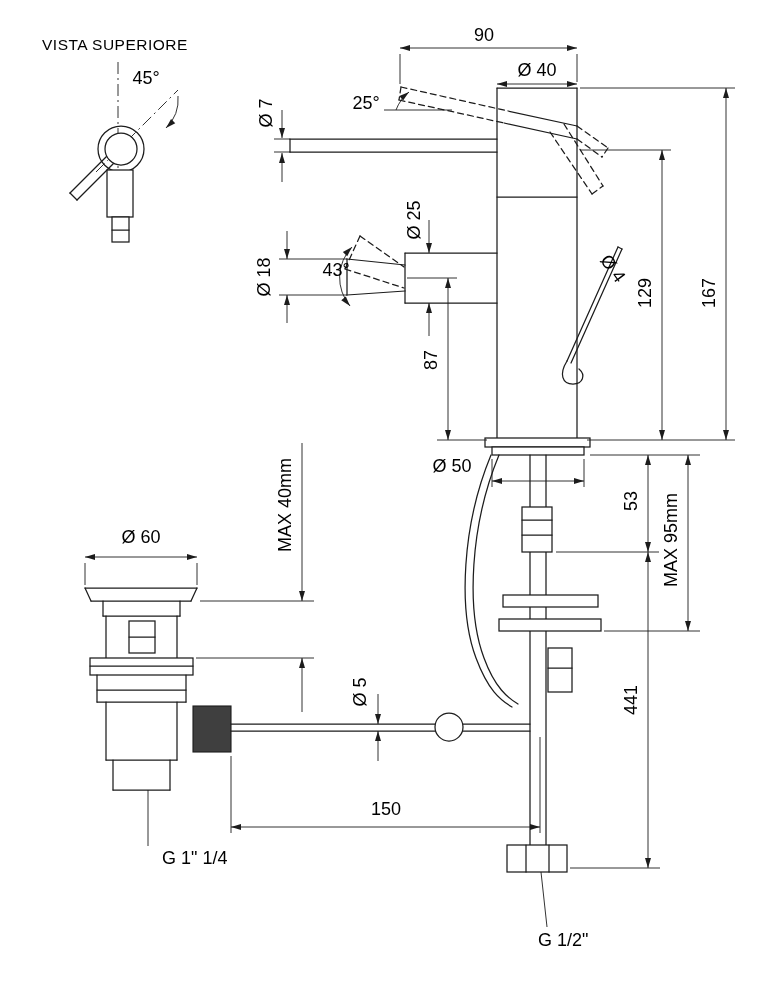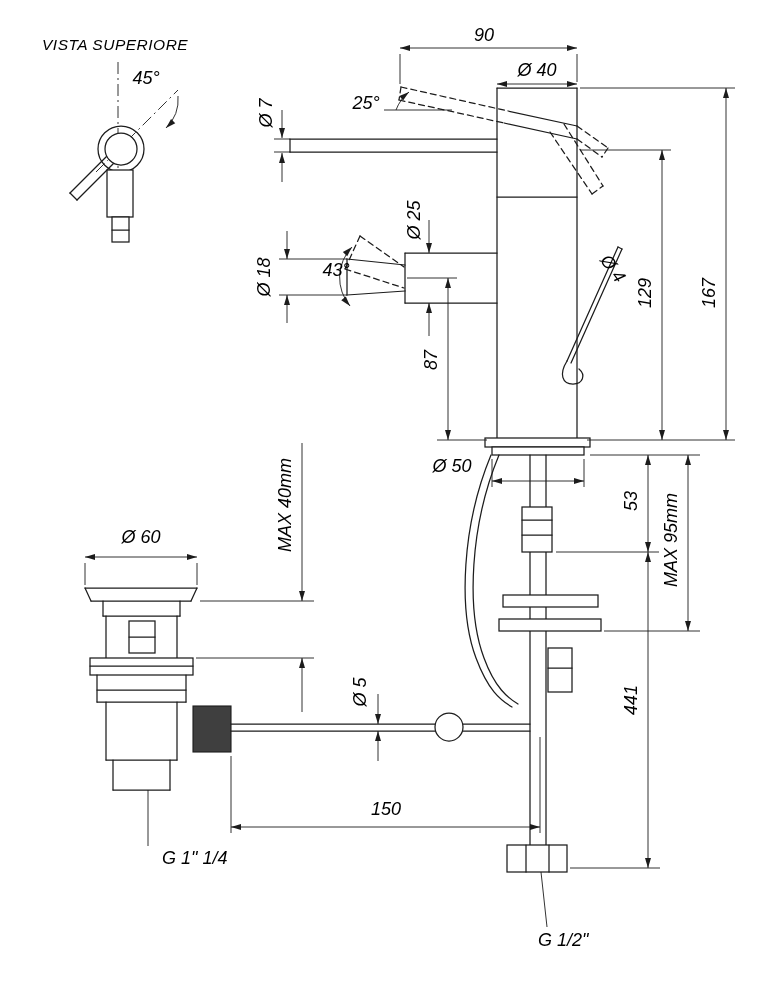--- a/index.html
+++ b/index.html
@@ -1,17 +1,17 @@
 <!DOCTYPE html>
 <html><head>
 <meta charset="utf-8">
 <style>
   html,body{margin:0;padding:0;background:#fff;}
   .page{position:relative;width:777px;height:999px;background:#ffffff;overflow:hidden;
-        font-family:"Liberation Sans",sans-serif;font-style:italic;}
+        font-family:"Liberation Sans",sans-serif;}
   svg{position:absolute;left:0;top:0;}
   .obj{stroke:#1c1c1c;stroke-width:1.25;fill:none;stroke-linecap:round;}
   .objf{stroke:#1c1c1c;stroke-width:1.25;fill:#ffffff;}
   .dark{stroke:#1c1c1c;stroke-width:1.1;fill:#3f3f3f;}
   .dim{stroke:#1c1c1c;stroke-width:0.9;fill:none;}
   .dash{stroke-dasharray:6 4;}
   .dashdot{stroke-dasharray:12 4 2 4;}
   text{font-family:"Liberation Sans",sans-serif;font-size:18px;fill:#000;}
   .small{font-size:15.5px;letter-spacing:0.5px;}
 </style>

